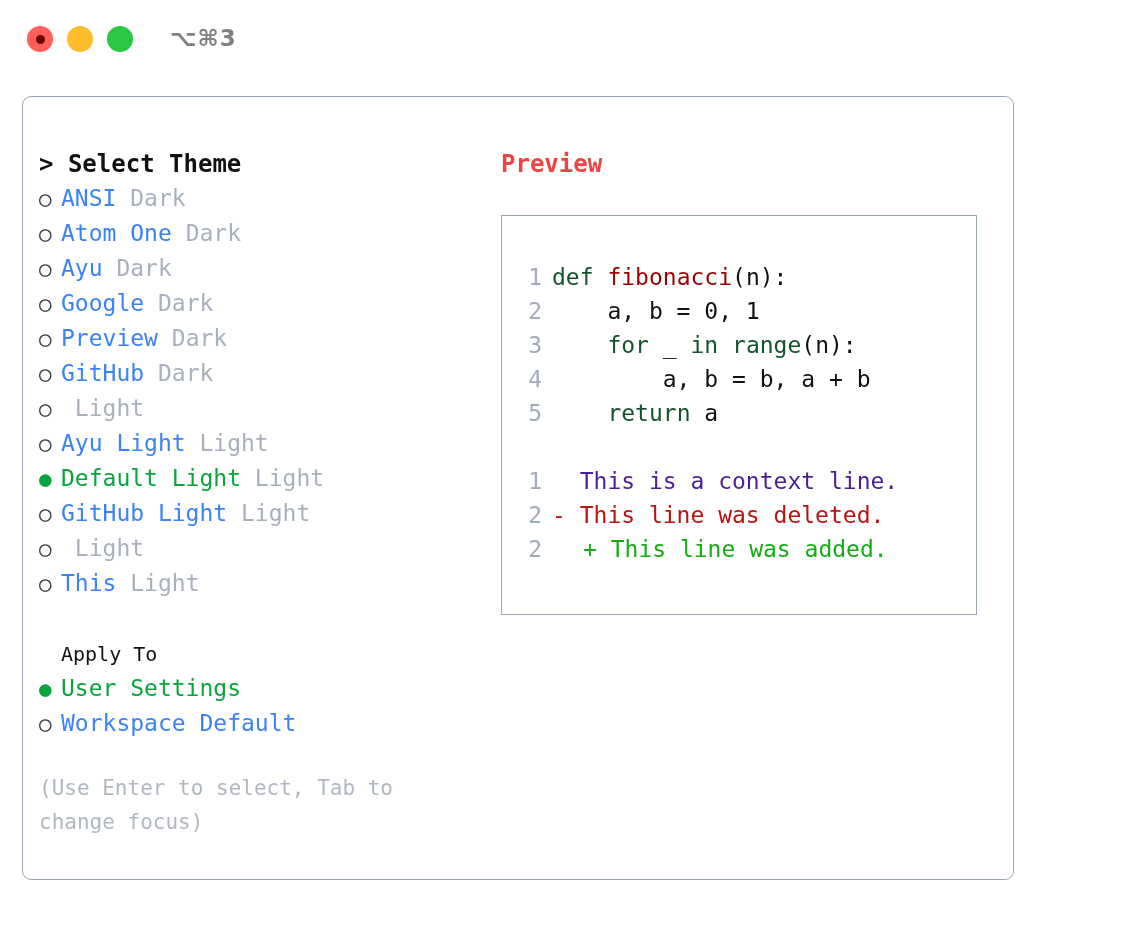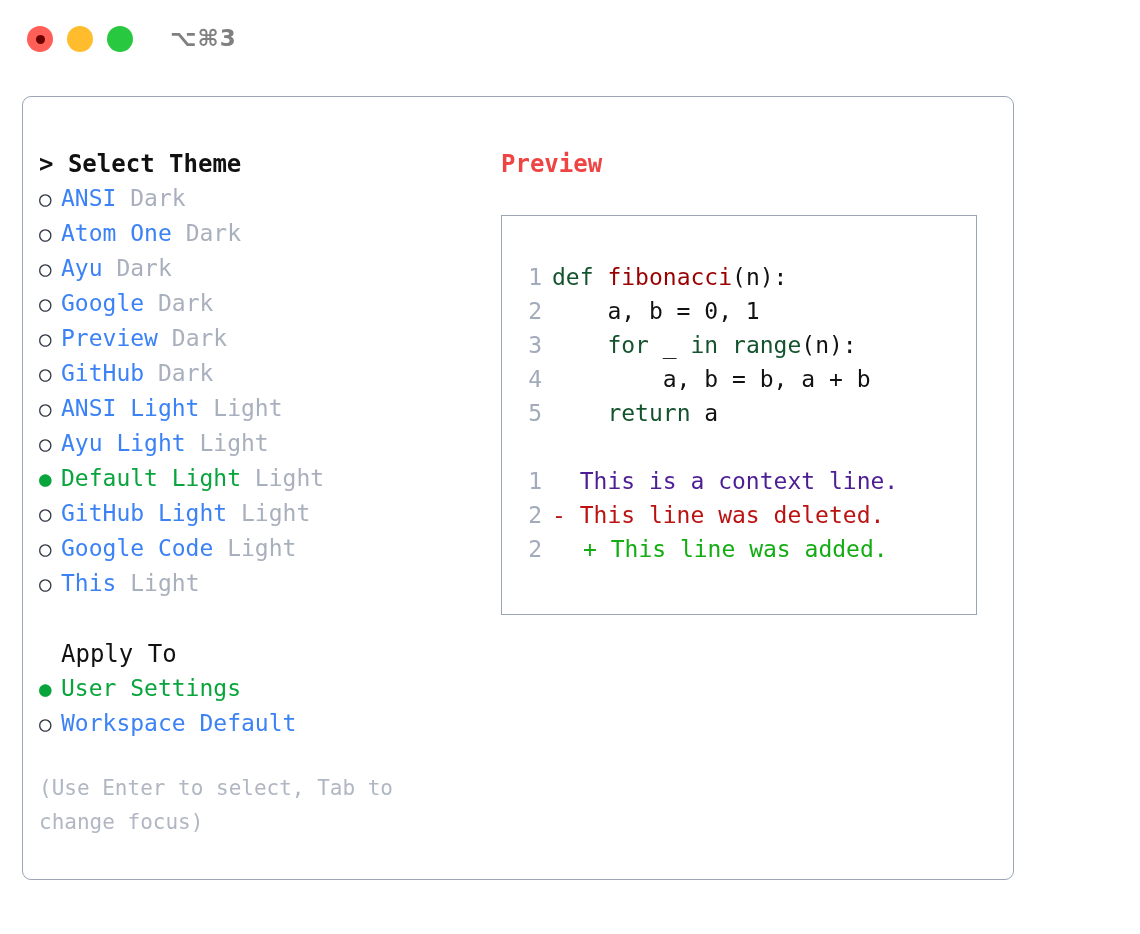--- a/index.html
+++ b/index.html
@@ -127,21 +127,21 @@
   }
   .bullet.sel { color: #09a53c; }
   .opt-label { color: #3b82f6; }
   .opt-row.sel .opt-label { color: #09a53c; }
   .opt-tag { color: #a9b0bd; }
 
   .spacer-lg { height: 36px; }
   .spacer-sm { height: 30px; }
 
   .subheader {
-    font-size: 24px;
+    font-size: 20px;
     line-height: 34px;
     color: #111111;
     white-space: pre;
     padding-left: 22px;
   }
 
   .hint {
     font-size: 21px;
     line-height: 34px;
     color: #b0b7c3;
@@ -215,25 +215,25 @@
 
       <div class="section-header">&gt; Select Theme</div>
 
       <div class="opt-list" id="theme-list">
           <div class="opt-row"><span class="bullet">○</span><span class="opt-label">ANSI</span><span class="opt-tag"> Dark</span></div>
           <div class="opt-row"><span class="bullet">○</span><span class="opt-label">Atom One</span><span class="opt-tag"> Dark</span></div>
           <div class="opt-row"><span class="bullet">○</span><span class="opt-label">Ayu</span><span class="opt-tag"> Dark</span></div>
           <div class="opt-row"><span class="bullet">○</span><span class="opt-label">Google</span><span class="opt-tag"> Dark</span></div>
           <div class="opt-row"><span class="bullet">○</span><span class="opt-label">Preview</span><span class="opt-tag"> Dark</span></div>
           <div class="opt-row"><span class="bullet">○</span><span class="opt-label">GitHub</span><span class="opt-tag"> Dark</span></div>
-          <div class="opt-row"><span class="bullet">○</span><span class="opt-label">ANSI Light</span><span class="opt-tag"> Light</span></div>
+          <div class="opt-row"><span class="bullet">○</span><span class="opt-tag"> Light</span></div>
           <div class="opt-row"><span class="bullet">○</span><span class="opt-label">Ayu Light</span><span class="opt-tag"> Light</span></div>
           <div class="opt-row sel"><span class="bullet sel">●</span><span class="opt-label">Default Light</span><span class="opt-tag"> Light</span></div>
           <div class="opt-row"><span class="bullet">○</span><span class="opt-label">GitHub Light</span><span class="opt-tag"> Light</span></div>
-          <div class="opt-row"><span class="bullet">○</span><span class="opt-label">Google Code</span><span class="opt-tag"> Light</span></div>
+          <div class="opt-row"><span class="bullet">○</span><span class="opt-tag"> Light</span></div>
           <div class="opt-row"><span class="bullet">○</span><span class="opt-label">This</span><span class="opt-tag"> Light</span></div>
         </div>
 
       <div class="spacer-lg"></div>
 
       <div class="subheader">Apply To</div>
 
       <div class="opt-list" id="apply-list">
           <div class="opt-row sel"><span class="bullet sel">●</span><span class="opt-label">User Settings</span></div>
           <div class="opt-row"><span class="bullet">○</span><span class="opt-label">Workspace Default</span></div>

